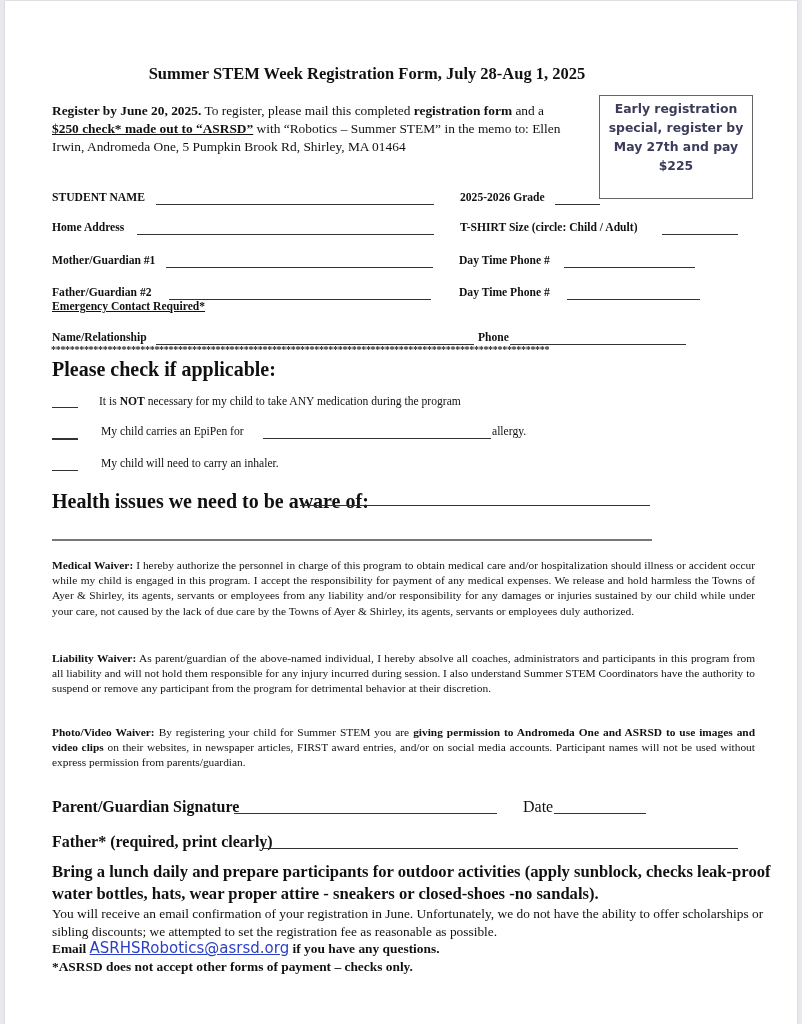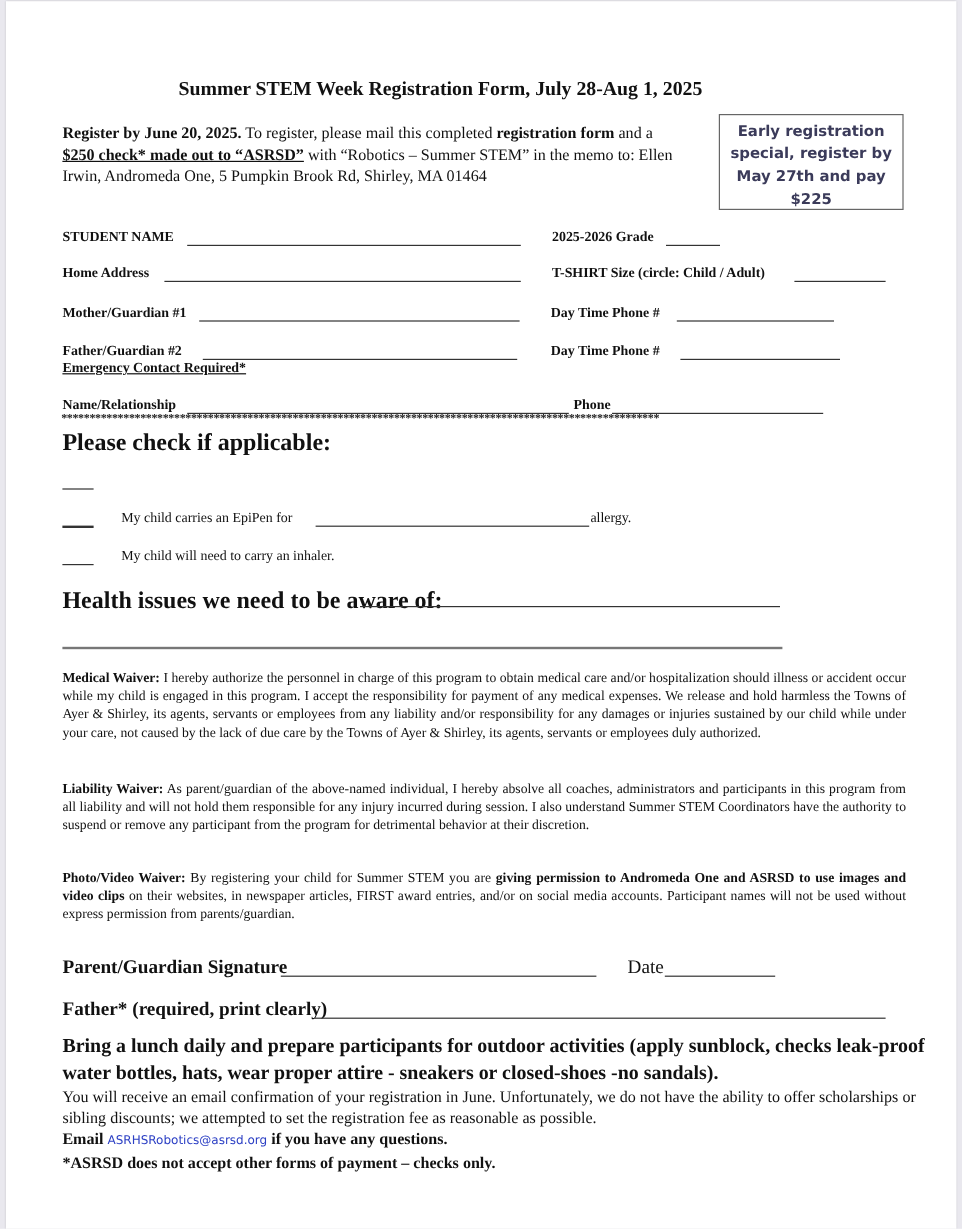--- a/index.html
+++ b/index.html
@@ -18,35 +18,35 @@
   .b { font-weight: bold; }
   .u { text-decoration: underline; }
   .line {
     position: absolute; height: 0; border-bottom: 1px solid #333;
   }
   .hdr1 { left: 0; width: 792px; top: 47px; text-align: center; font-size: 13px; font-weight: bold; }
   .hdr2 { left: 0; width: 724px; top: 63px; text-align: center; font-size: 16.5px; font-weight: bold; }
 
   .intro { position: absolute; left: 47px; top: 101px; width: 520px; font-size: 13.4px; line-height: 18px; white-space: normal; }
   .early {
-    position: absolute; left: 594px; top: 94px; width: 154px; height: 80px;
+    position: absolute; left: 594px; top: 94px; width: 154px; height: 104px;
     border: 1px solid #666;
     font-family: "DejaVu Sans", sans-serif; font-weight: bold; color: #3b3b5a;
     font-size: 12.4px; line-height: 19px; text-align: center;
     box-sizing: border-box; padding-top: 3px;
   }
   .lbl { font-size: 11.6px; font-weight: bold; }
   .chk-text { font-size: 11.6px; }
   .sec-h { font-size: 20px; font-weight: bold; }
   .para { position: absolute; left: 47px; width: 703px; font-size: 11.4px; line-height: 15.2px; text-align: justify; white-space: normal; }
   .stars { position: absolute; left: 46px; top: 343px; font-size: 10px; letter-spacing: -0.3px; font-weight: bold; color: #222; overflow: hidden; width: 700px; }
   .sig-lbl { font-size: 16px; }
   .bring { position: absolute; left: 47px; top: 860px; width: 720px; font-size: 16.6px; font-weight: bold; line-height: 22px; white-space: normal; }
   .foot { position: absolute; left: 47px; top: 904px; width: 720px; font-size: 13.4px; line-height: 17.5px; white-space: normal; }
-  .link { color: #2b3fc4; font-family: "DejaVu Sans", sans-serif; font-weight: normal; font-size: 10px; }
+  .link { color: #2b3fc4; text-decoration: underline; font-family: "DejaVu Sans", sans-serif; font-weight: normal; font-size: 15px; }
 </style>
 </head>
 <body>
 
 <div class="page">
 
   <div class="abs hdr2">Summer STEM Week Registration Form, July 28-Aug 1, 2025</div>
 
   <div class="intro">
     <span class="b">Register by June 20, 2025.</span><span>  To register, please mail this completed </span><span class="b">registration form</span><span> and a </span><span class="b u">$250 check* made out to “ASRSD”</span><span> with “Robotics – Summer STEM” in the memo to: Ellen Irwin, Andromeda One, 5 Pumpkin Brook Rd, Shirley, MA 01464</span>
@@ -84,20 +84,21 @@
   <div class="abs lbl" style="left:47px; top:330px;">Name/Relationship</div>
   <div class="line" style="left:151px; top:343px; width:318px;"></div>
   <div class="abs lbl" style="left:473px; top:330px;">Phone</div>
   <div class="line" style="left:505px; top:343px; width:176px;"></div>
 
   <div class="stars">**********************************************************************************************************</div>
 
   <div class="abs sec-h" style="left:47px; top:357px;">Please check if applicable:</div>
 
   <div class="line" style="left:47px; top:406px; width:26px;"></div>
+  <div class="abs chk-text" style="left:94px; top:394px;"><span>It is </span><span class="b">NOT</span><span> necessary for my child to take ANY medication during the program</span></div>
 
   <div class="line" style="left:47px; top:437px; width:26px; border-bottom-width:2px;"></div>
   <div class="abs chk-text" style="left:96px; top:424px;">My child carries an EpiPen for</div>
   <div class="line" style="left:258px; top:437px; width:228px;"></div>
   <div class="abs chk-text" style="left:487px; top:424px;">allergy.</div>
 
   <div class="line" style="left:47px; top:469px; width:26px;"></div>
   <div class="abs chk-text" style="left:96px; top:456px;">My child will need to carry an inhaler.</div>
 
   <div class="abs sec-h" style="left:47px; top:489px;">Health issues we need to be aware of:</div>

